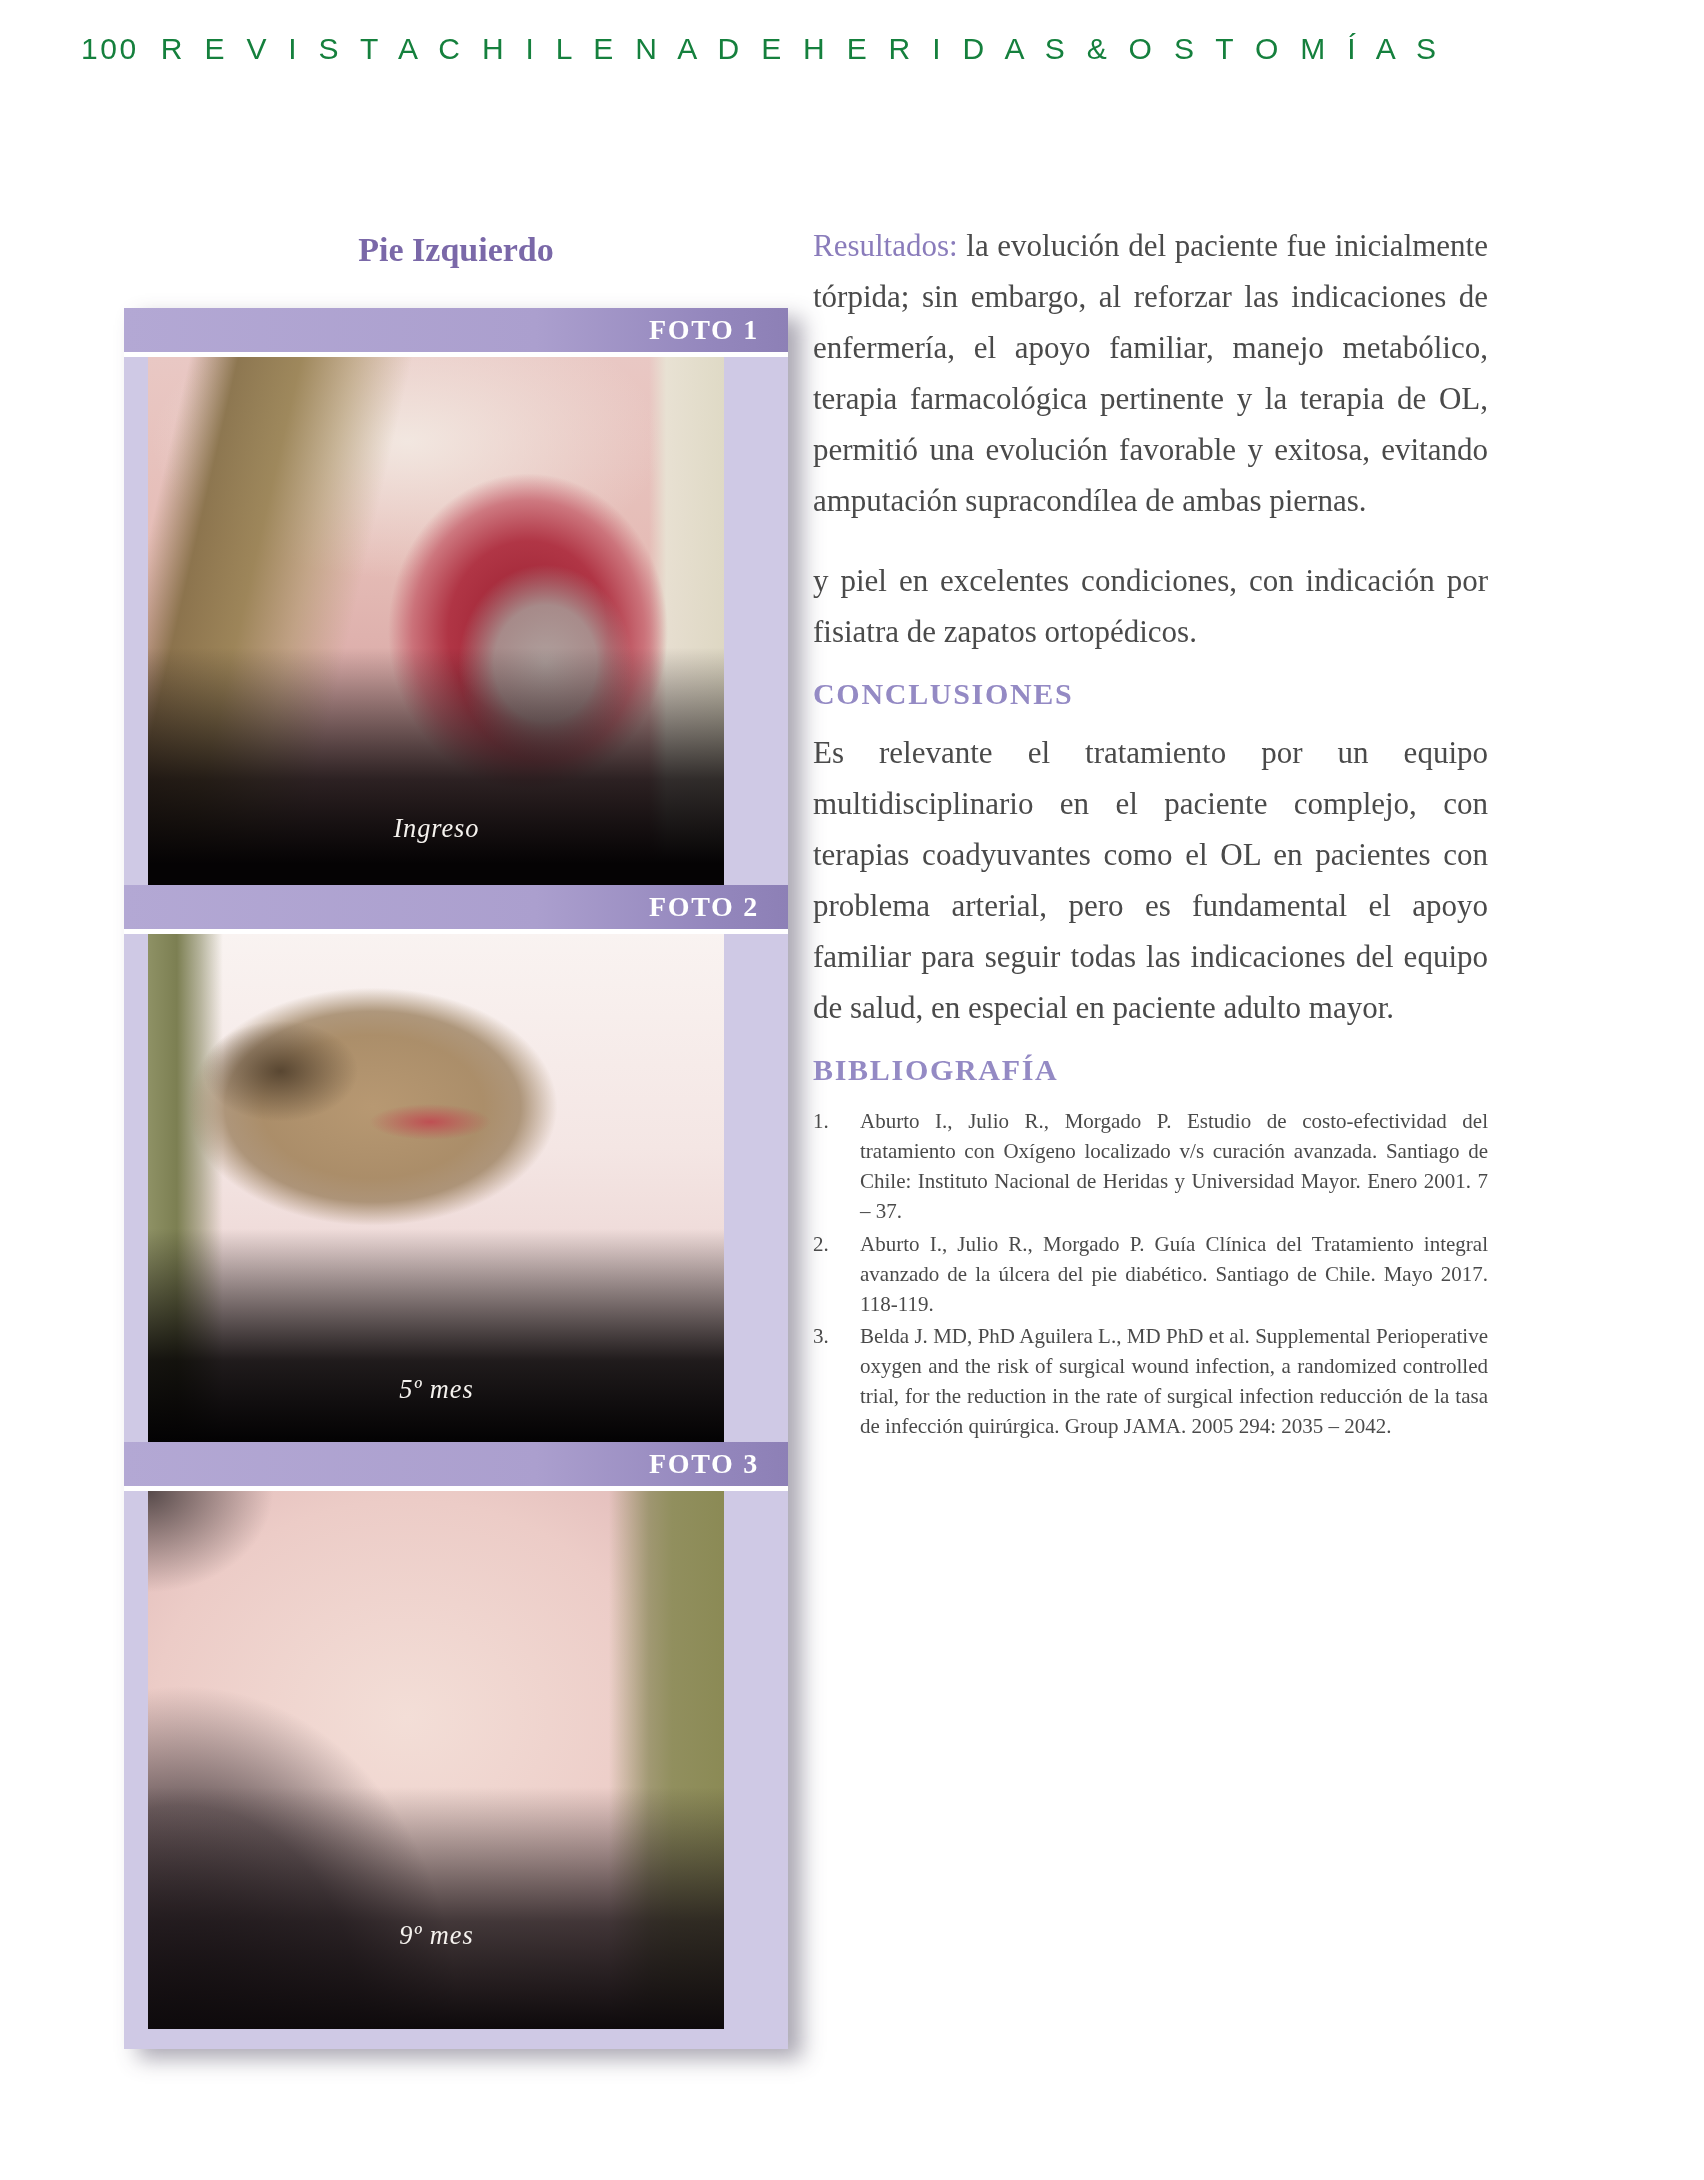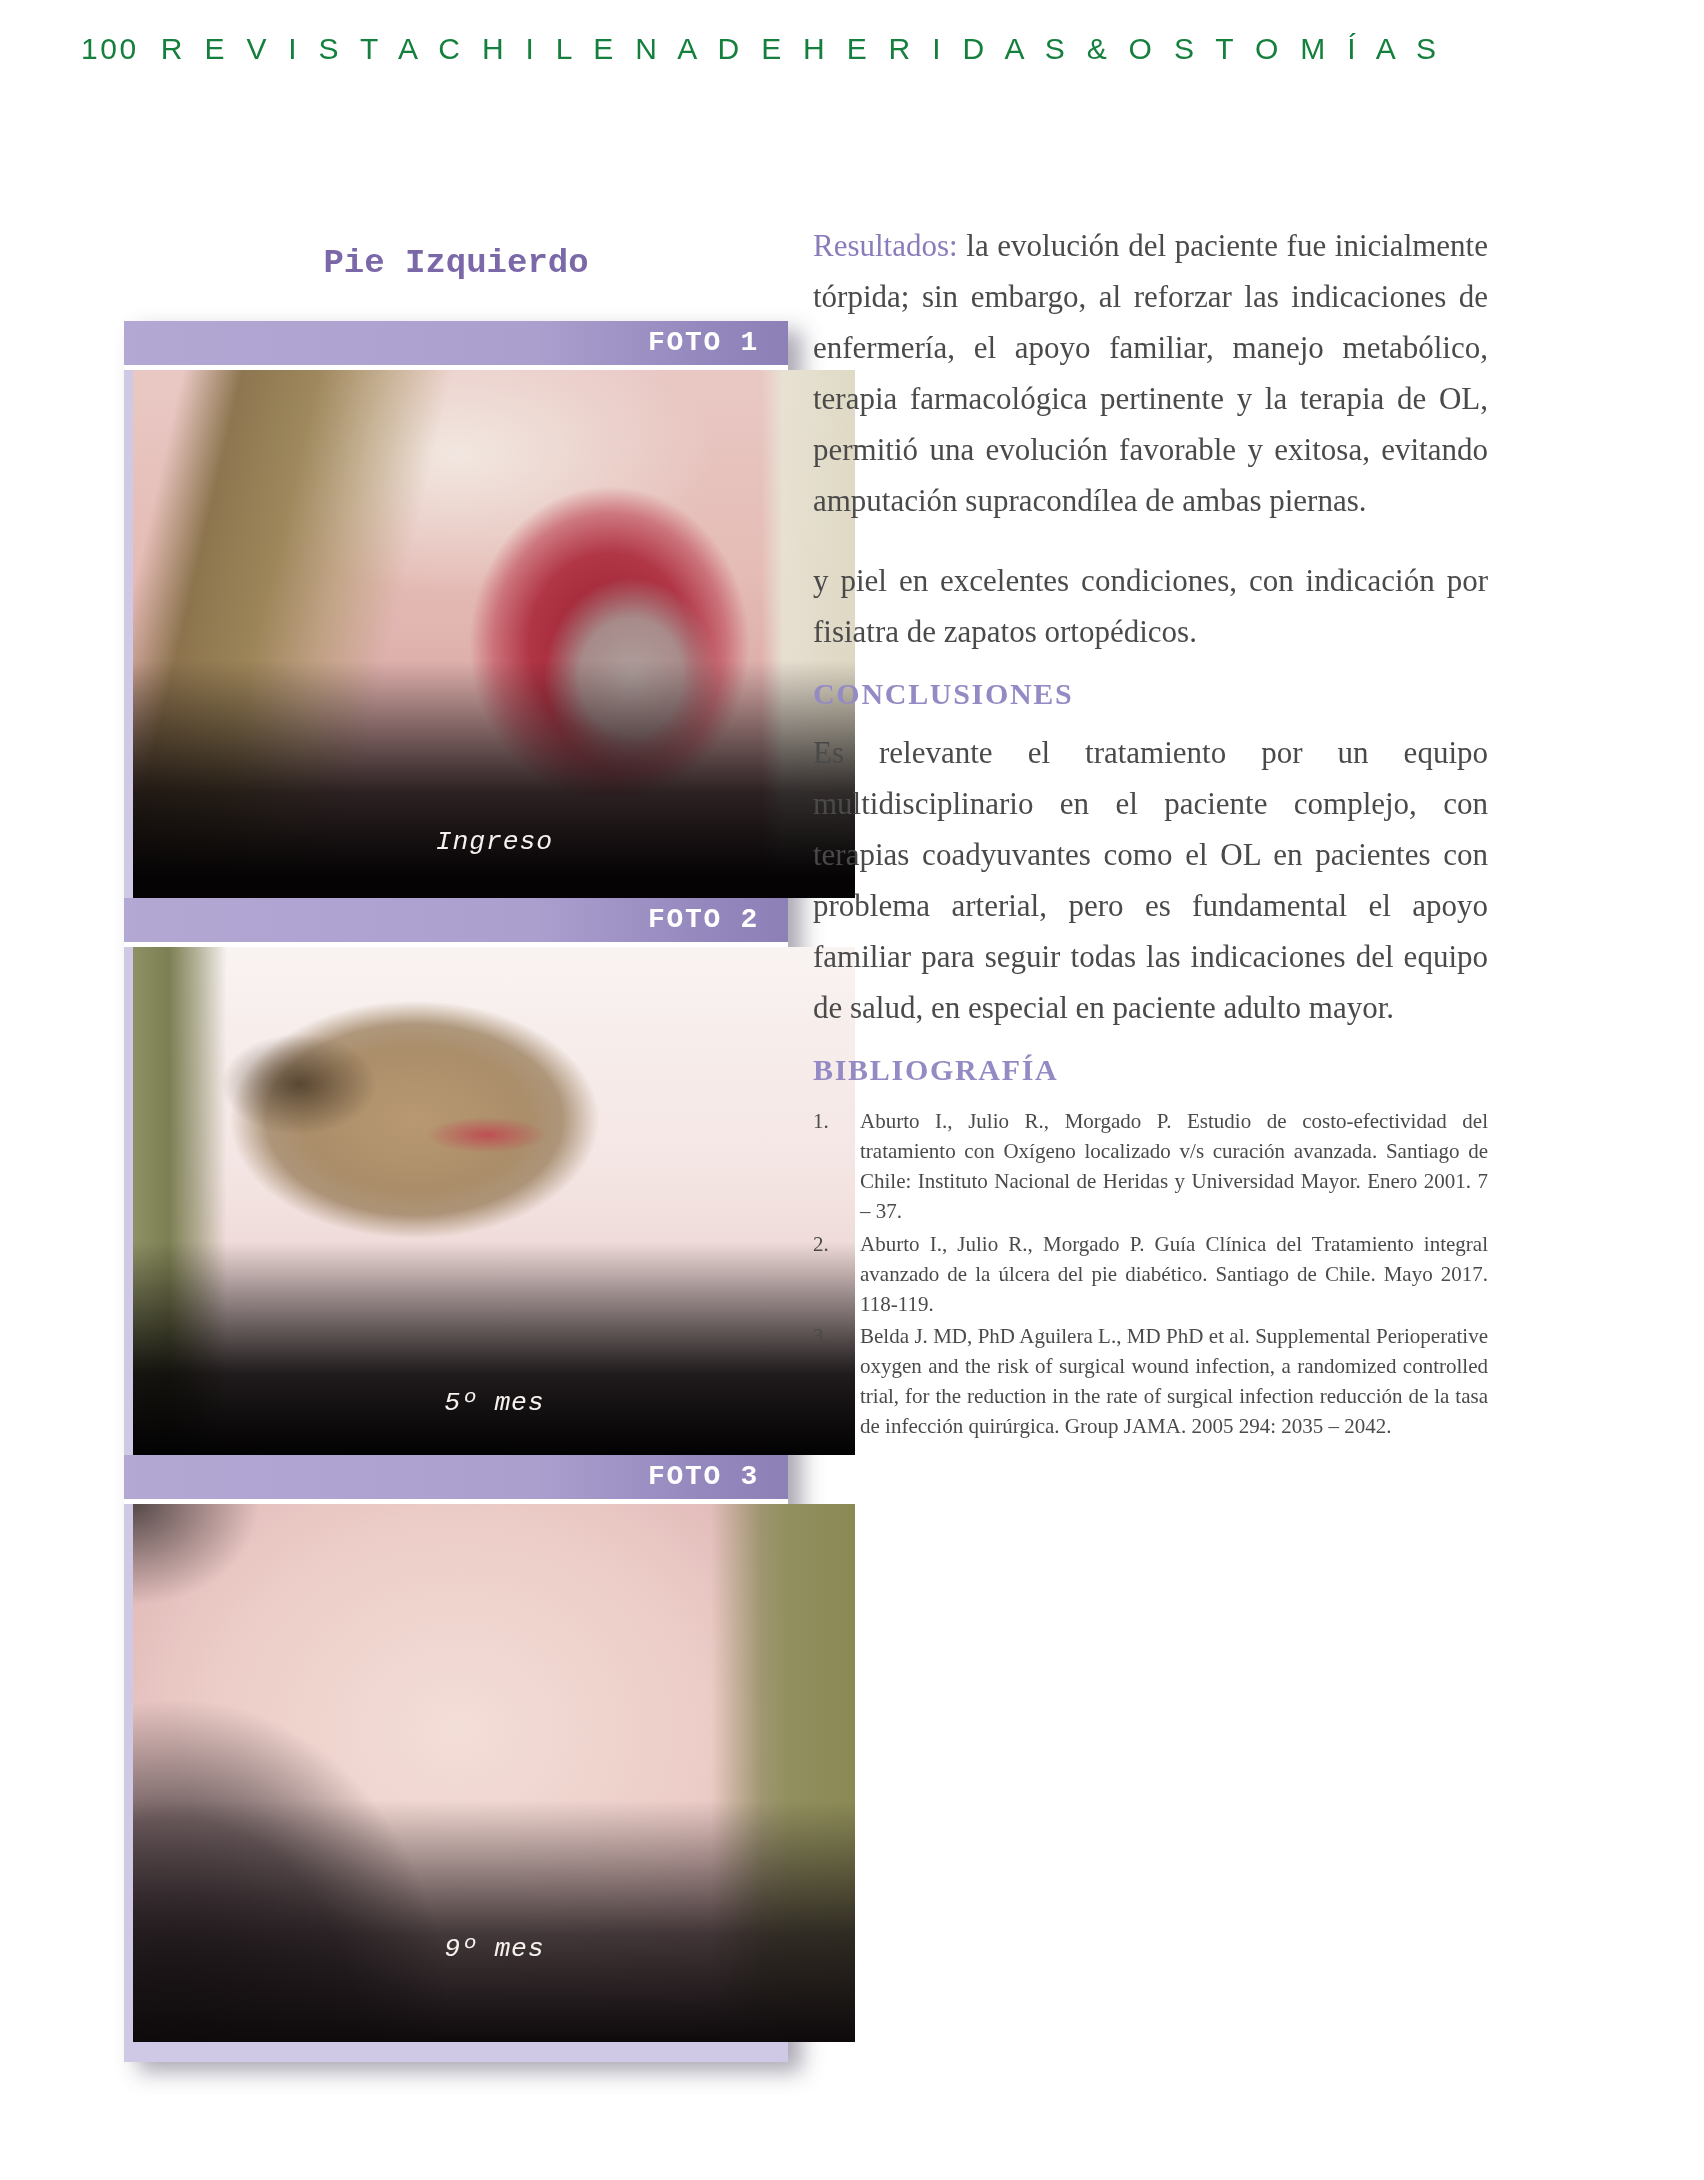--- a/index.html
+++ b/index.html
@@ -21,23 +21,22 @@
     font-size:30px;
     letter-spacing:6.8px;
     white-space:nowrap;
     font-weight:400;
   }
   .running-header .pagenum{margin-right:22px;letter-spacing:2.6px;}
 
   
   .left-col{
     position:absolute;
-    left:124px; top:239px;
+    left:124px; top:226px;
     width:664px;
-    font-family:Liberation Mono, monospace;
   }
   .foot-title{
     text-align:center;
     color:#7a68a8;
     font-size:34px;
     font-weight:bold;
     margin:5.1px 0 39px 0;
   }
   .photo-stack{
     box-shadow:13.6px 10.2px 20.4px rgba(70,64,88,0.45);
@@ -56,21 +55,22 @@
     padding-left:32px;
   }
   .photo-frame{
     background:#cfc9e5;
     padding:0 9.4px;
     margin-top:5.1px;
   }
   .photo-frame.last{padding-bottom:20px;}
   .photo{
     position:relative;
-    width:722px;
+    width:576px;
+    margin-left:15px;
   }
   .photo-caption{
     position:absolute;
     left:0; right:0;
     text-align:center;
     color:#f5f2ee;
     font-style:italic;
     font-size:26.4px;
     letter-spacing:0.9px;
   }

